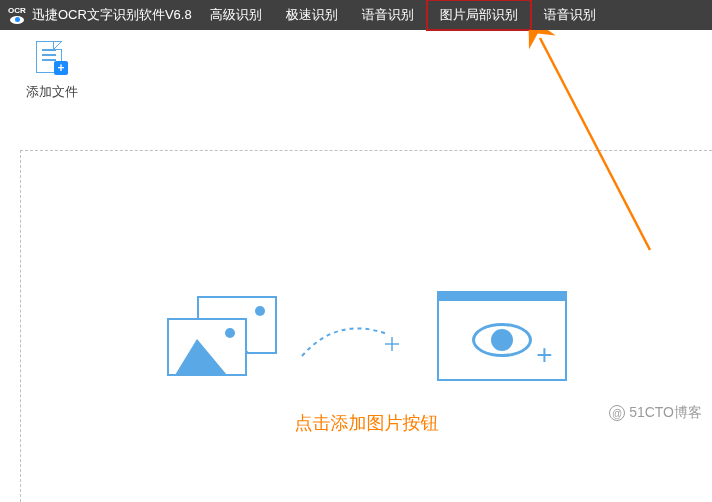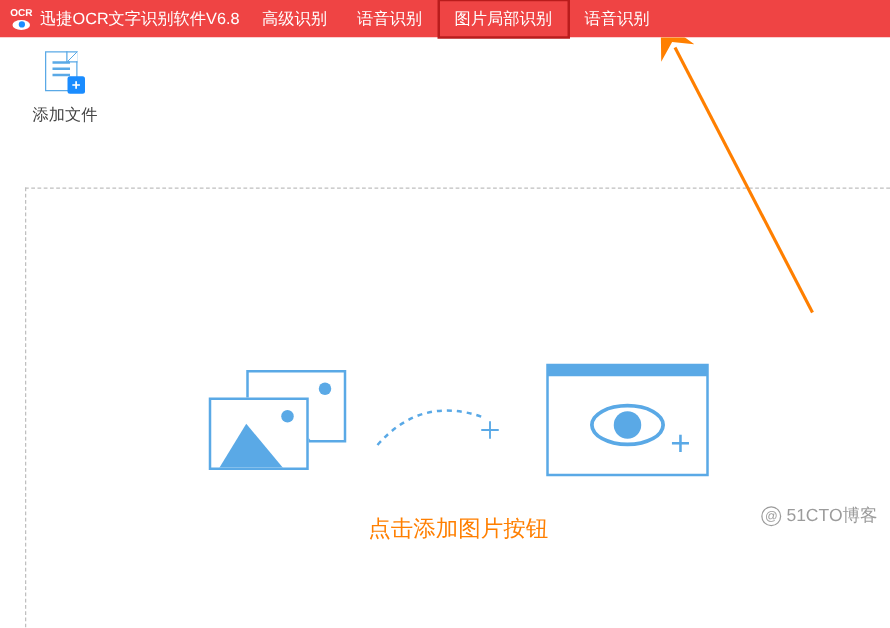--- a/index.html
+++ b/index.html
@@ -1,18 +1,18 @@
 <!DOCTYPE html>
 <html><head>
   <meta charset="utf-8">
   <style>
     * { margin: 0; padding: 0; box-sizing: border-box; }
     body { font-family: "Microsoft YaHei", sans-serif; width: 712px; height: 502px; overflow: hidden; background: #fff; position: relative; }
     
-    .header-bar { background: #ef4444; height: 30px; display: flex; align-items: center; color: #fff; font-size: 13px; }
+    .header-bar { background: #404040; height: 30px; display: flex; align-items: center; color: #fff; font-size: 13px; }
     .logo-box { display: flex; align-items: center; padding: 0 6px; }
     .logo-icon { width: 22px; height: 22px; margin-right: 4px; display: flex; flex-direction: column; align-items: center; justify-content: center; }
     .logo-ocr { font-size: 8px; font-weight: bold; color: #fff; line-height: 1; }
     .logo-eye { width: 14px; height: 8px; background: #fff; border-radius: 50%; position: relative; margin-top: 1px; }
     .logo-eye::after { content:''; position: absolute; width: 5px; height: 5px; background: #1a8cff; border-radius: 50%; top: 1.5px; left: 4.5px; }
     
     .tabs { display: flex; height: 100%; }
     .tab { padding: 0 12px; display: flex; align-items: center; cursor: pointer; white-space: nowrap; position: relative; }
     .tab-highlight { border: 2px solid #b91c1c; box-sizing: border-box; margin-top: -1px; height: 32px; }
     
@@ -59,20 +59,23 @@
   <div class="logo-box">
     <div class="logo-icon">
       <span class="logo-ocr">OCR</span>
       <span class="logo-eye"></span>
     </div>
     <span>迅捷OCR文字识别软件V6.8</span>
   </div>
   <div class="tabs">
     <div class="tab">
         <span>高级识别</span>
+      </div>
+    <div class="tab">
+        <span>极速识别</span>
       </div>
     <div class="tab">
         <span>语音识别</span>
       </div>
     <div class="tab tab-highlight">
         <span>图片局部识别</span>
       </div>
     <div class="tab">
         <span>语音识别</span>
       </div>

